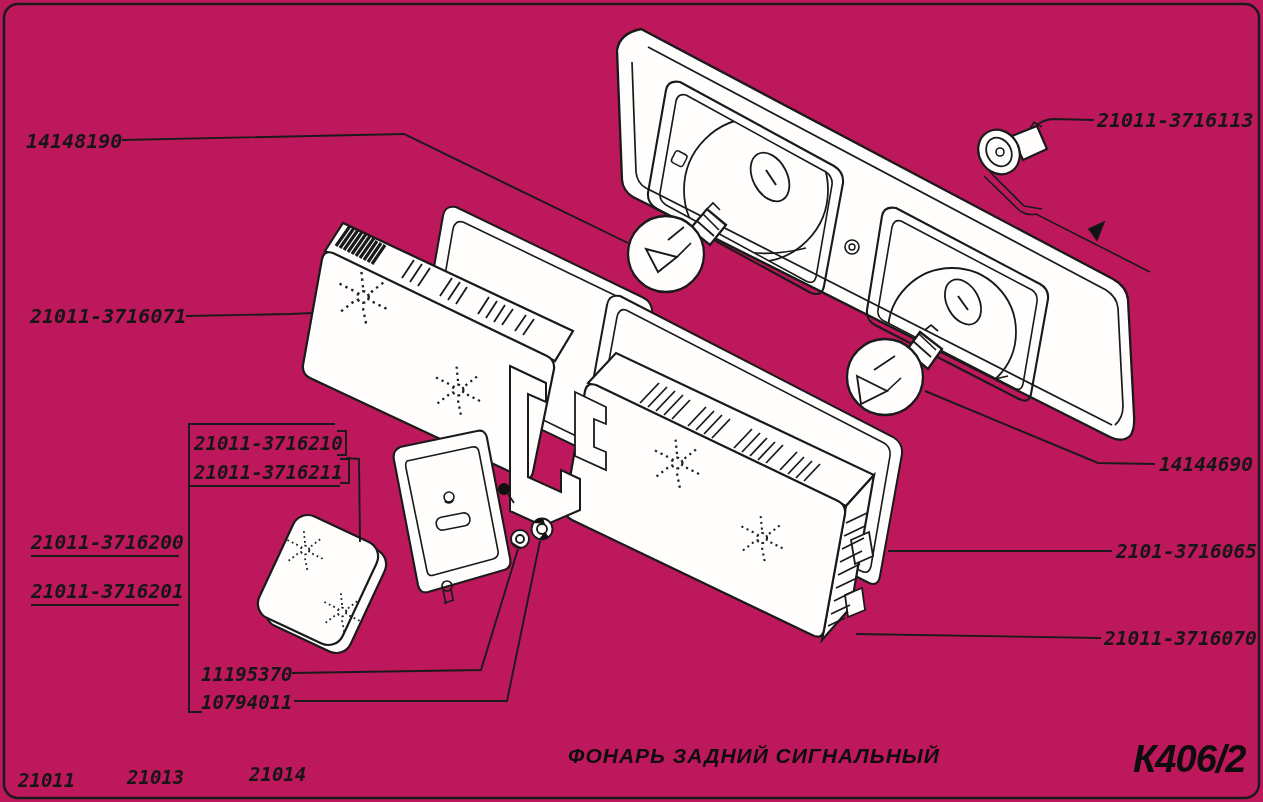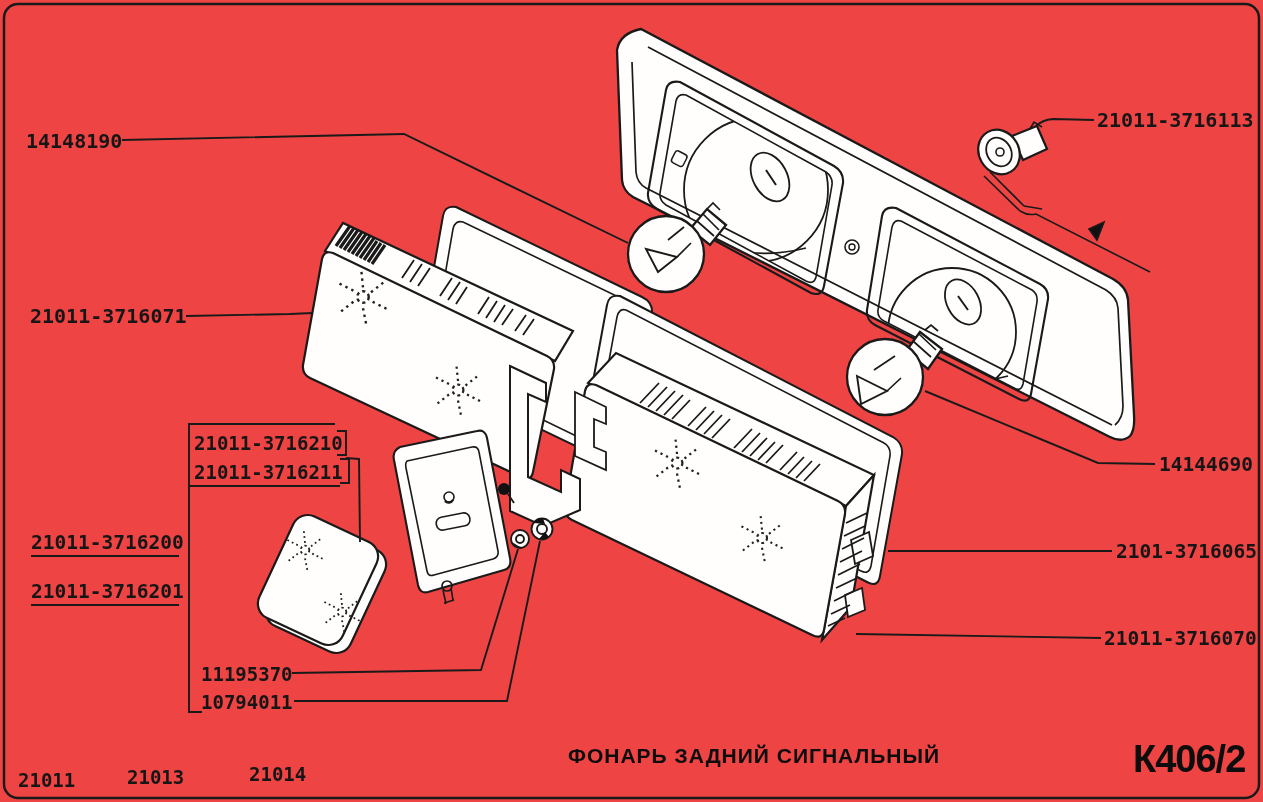--- a/index.html
+++ b/index.html
@@ -1,17 +1,17 @@
 <!DOCTYPE html>
 <html><head>
 <meta charset="utf-8">
 <style>
   html,body{margin:0;padding:0;background:#fff;}
-  .page{position:relative;width:1263px;height:802px;background:#ef4444;overflow:hidden;
-        font-family:"DejaVu Sans Mono", monospace;}
+  .page{position:relative;width:1263px;height:802px;background:#be185d;overflow:hidden;
+        font-family:"DejaVu Sans Mono", monospace;font-style:italic;}
   svg{display:block}
   text.pn{font-family:"DejaVu Sans Mono",monospace;font-weight:700;fill:#161616;}
   text.cap{font-family:"Liberation Sans",sans-serif;font-weight:700;fill:#0d0d0d;}
   .ln{stroke:#1a1a1a;fill:none;}
 </style>
 </head>
 <body>
 
 <div class="page">
 <svg viewBox="0 0 1263 802" width="1263" height="802">

